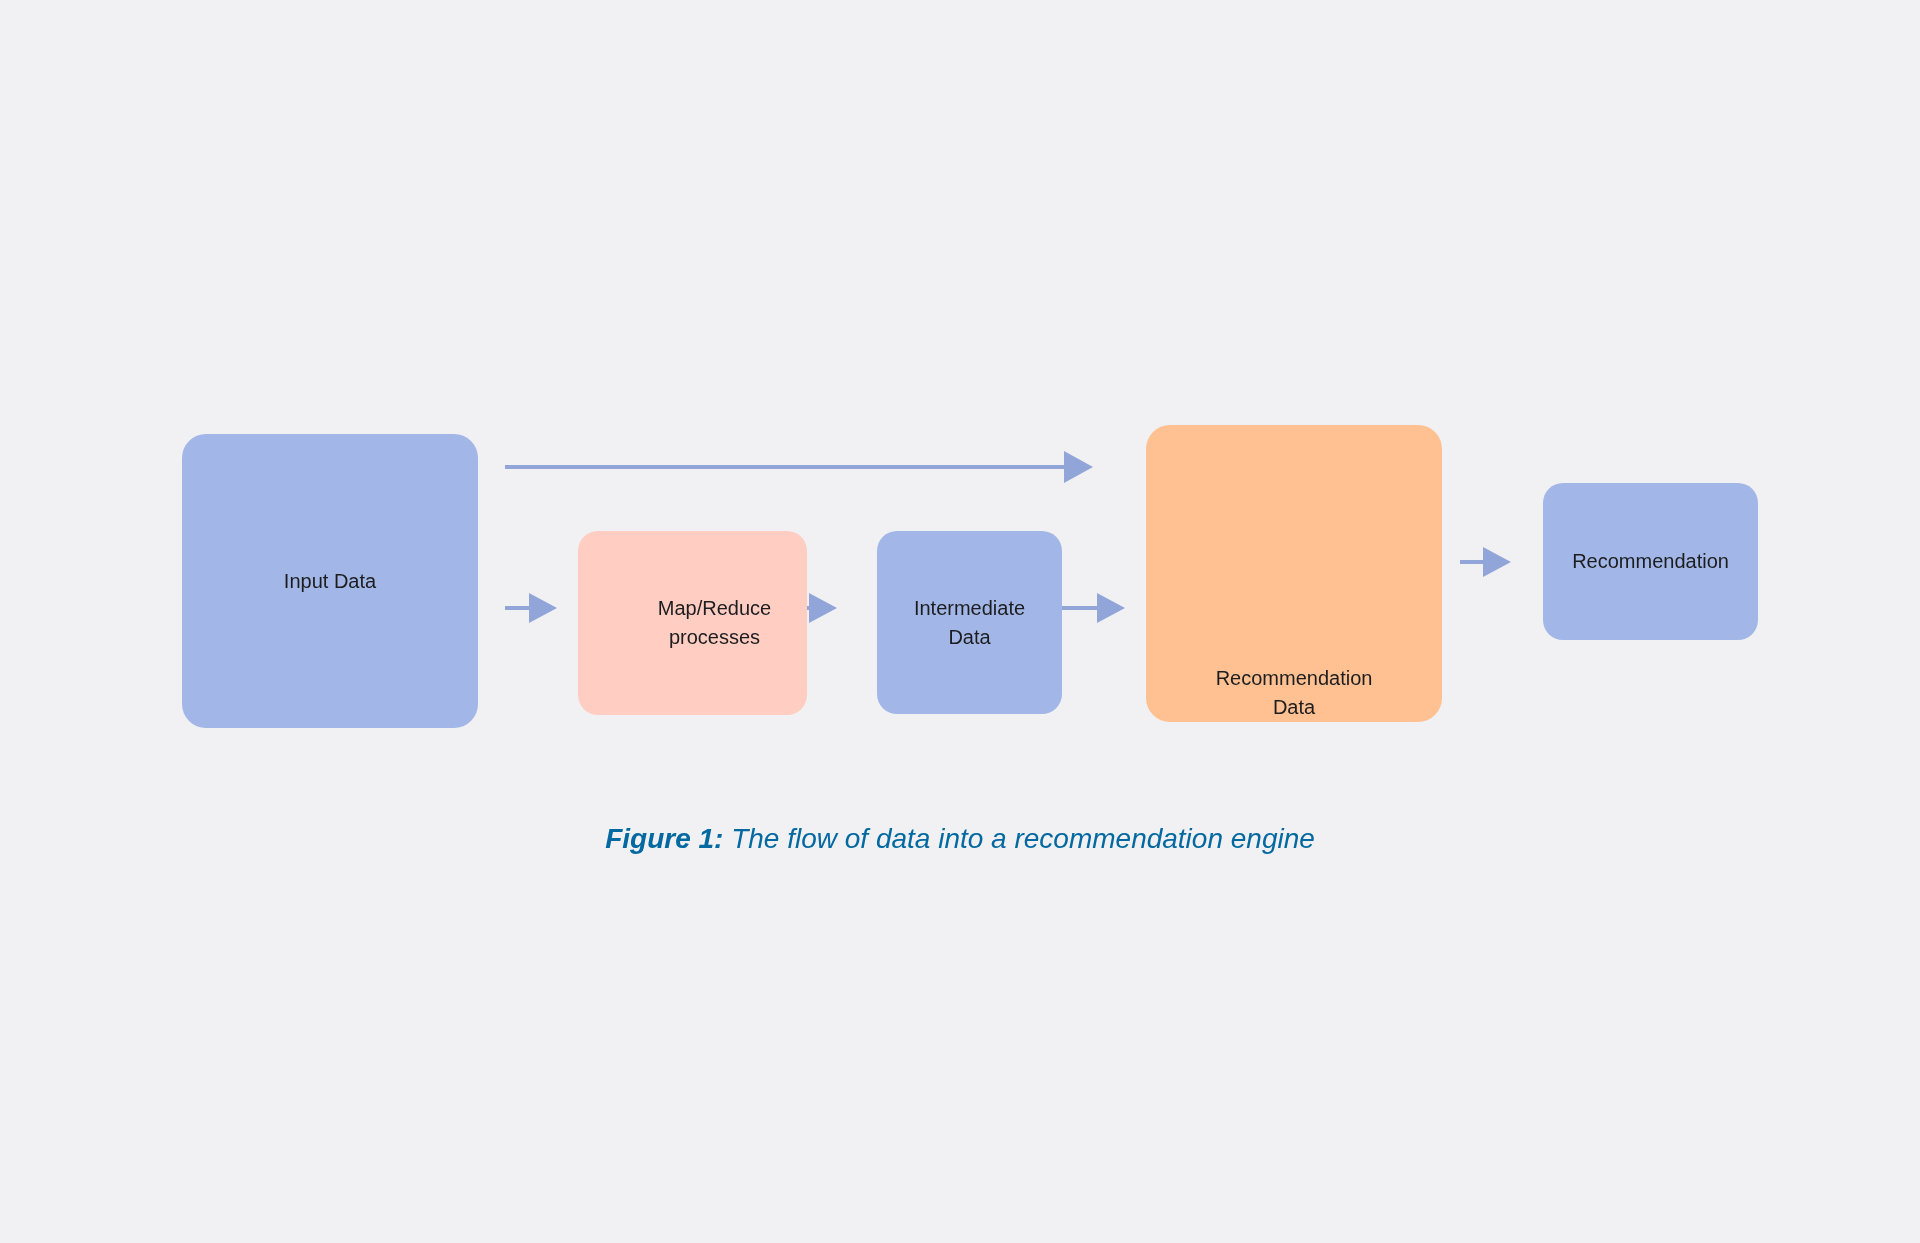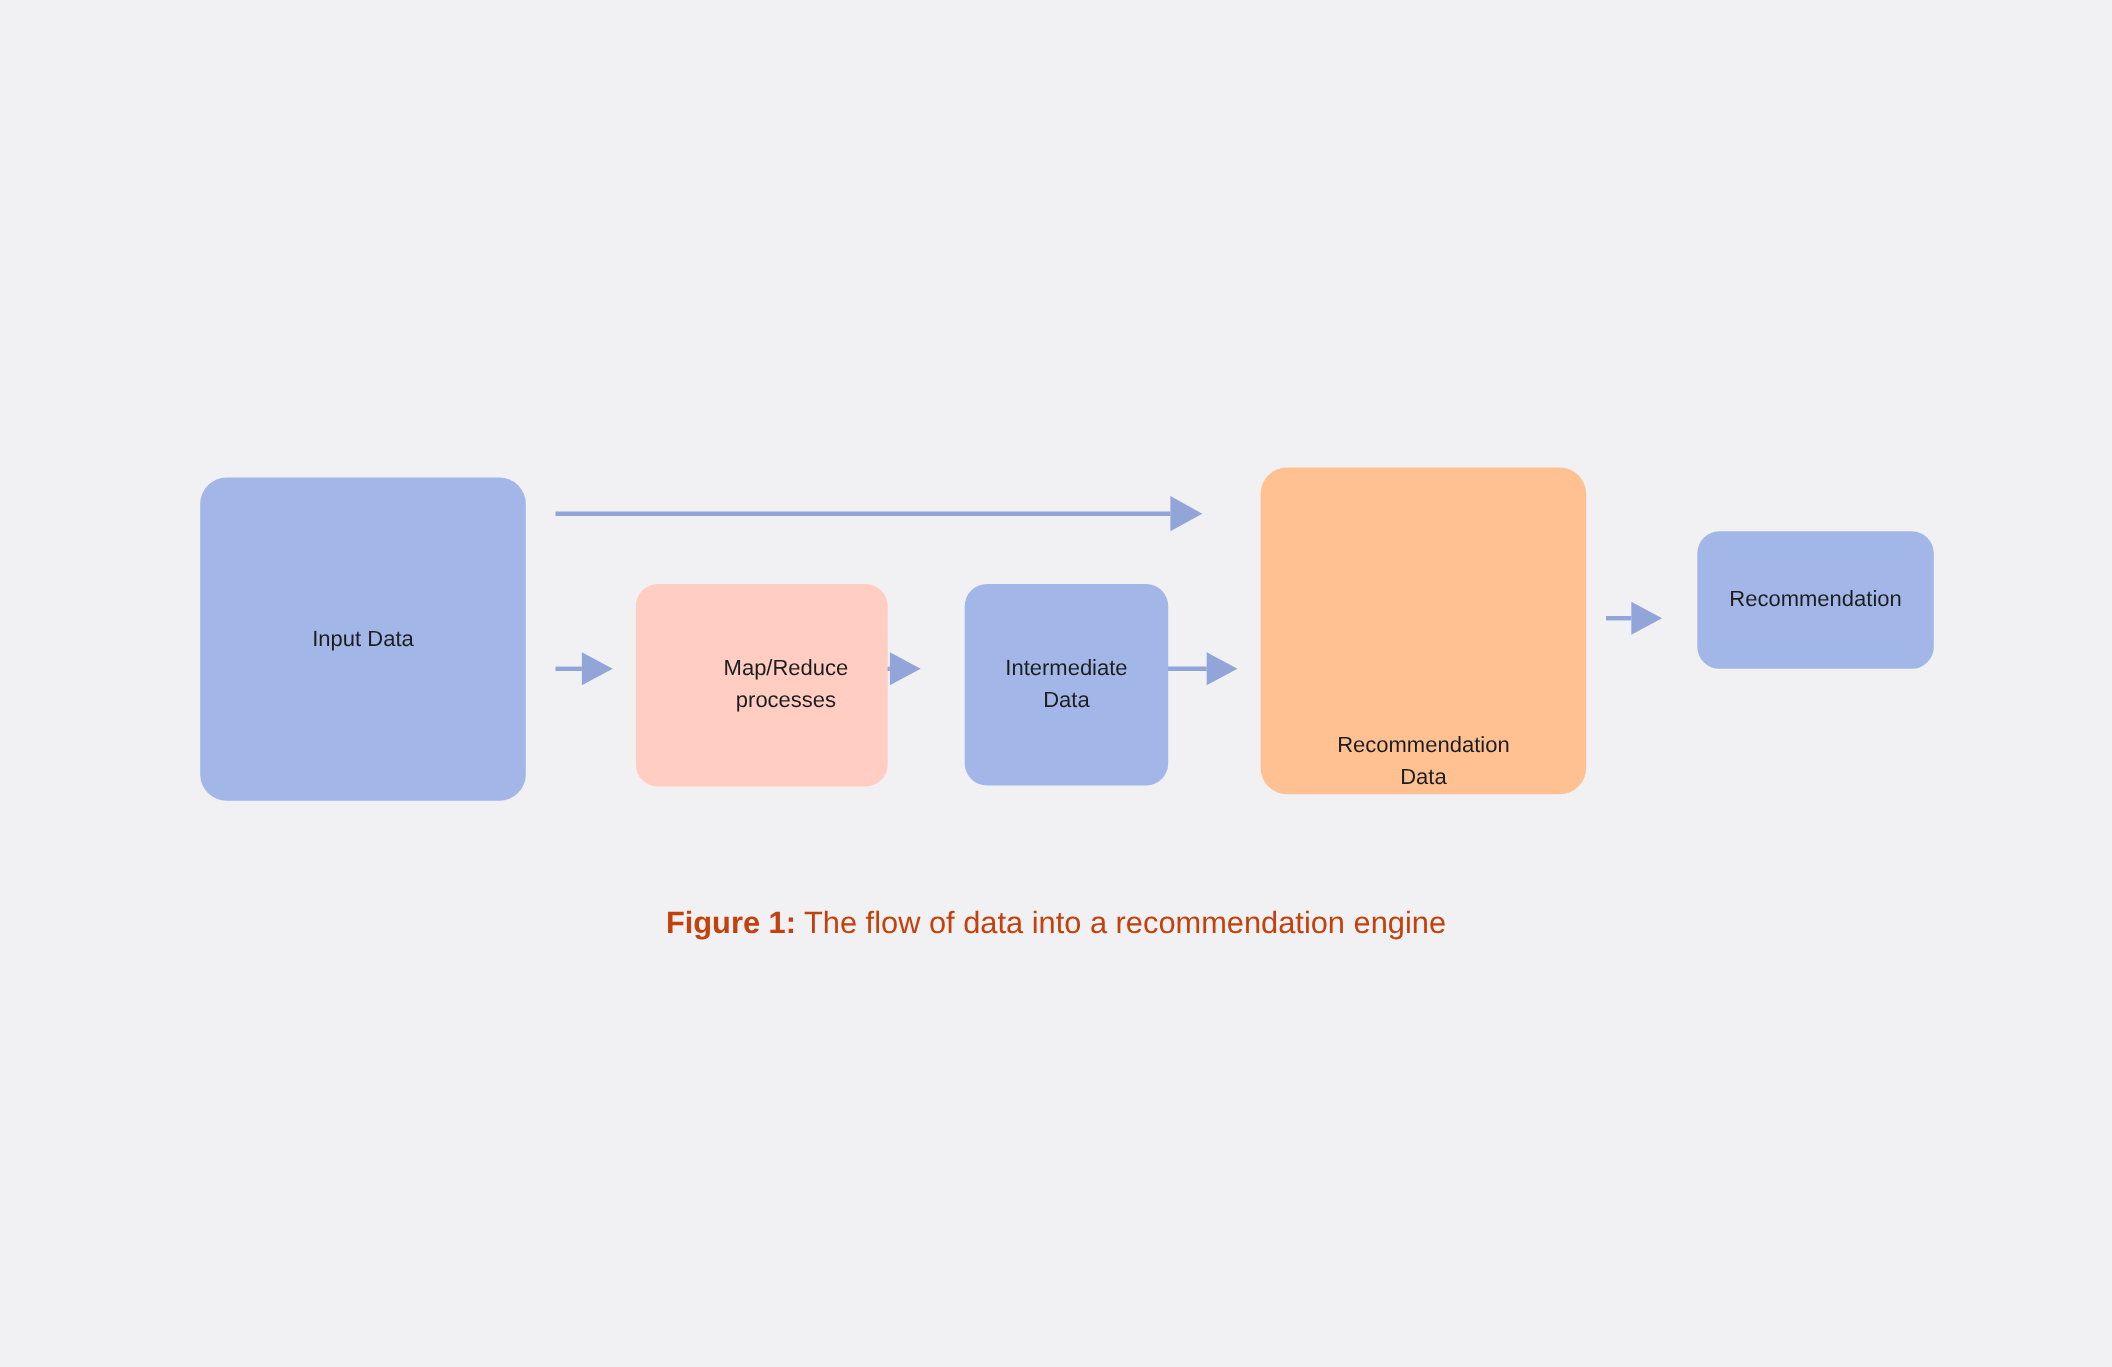--- a/index.html
+++ b/index.html
@@ -26,21 +26,21 @@
     line-height: 29px;
   }
   .node-blue   { background: #a2b7e7; }
   .node-pink   { background: #ffcdc2; padding-left: 44px; }
   .node-orange { background: #ffc192; align-items: flex-end; }
 
   .node-input          { left: 182px;  top: 434px; width: 296px; height: 294px; border-radius: 24px; }
   .node-mapreduce      { left: 578px;  top: 531px; width: 185px; height: 184px; border-radius: 20px; }
   .node-intermediate   { left: 853px;  top: 531px; width: 185px; height: 183px; border-radius: 20px; margin-left: 24px; }
   .node-recdata        { left: 1146px; top: 425px; width: 296px; height: 297px; border-radius: 24px; }
-  .node-recommendation { left: 1543px; top: 483px; width: 215px; height: 125px; border-radius: 20px; }
+  .node-recommendation { left: 1543px; top: 483px; width: 215px; height: 157px; border-radius: 20px; }
 
   .label-narrow { max-width: 132px; }
   .label-medium { max-width: 175px; }
 
   .arrow-layer {
     position: absolute;
     left: 0; top: 0;
     width: 1920px;
     height: 1243px;
     pointer-events: none;
@@ -54,21 +54,22 @@
   }
   .caption {
     position: absolute;
     left: 0;
     top: 822px;
     width: 100%;
     margin: 0;
     text-align: center;
     font-size: 28px;
     line-height: 34px;
-    color: #c2410c;
+    color: #0369a1;
+    font-style: italic;
   }
   .caption .caption-prefix { font-weight: 700; }
 </style>
 </head>
 <body>
 
 <div class="canvas">
 
   <svg class="arrow-layer" viewBox="0 0 1920 1243" xmlns="http://www.w3.org/2000/svg">
     <g>

